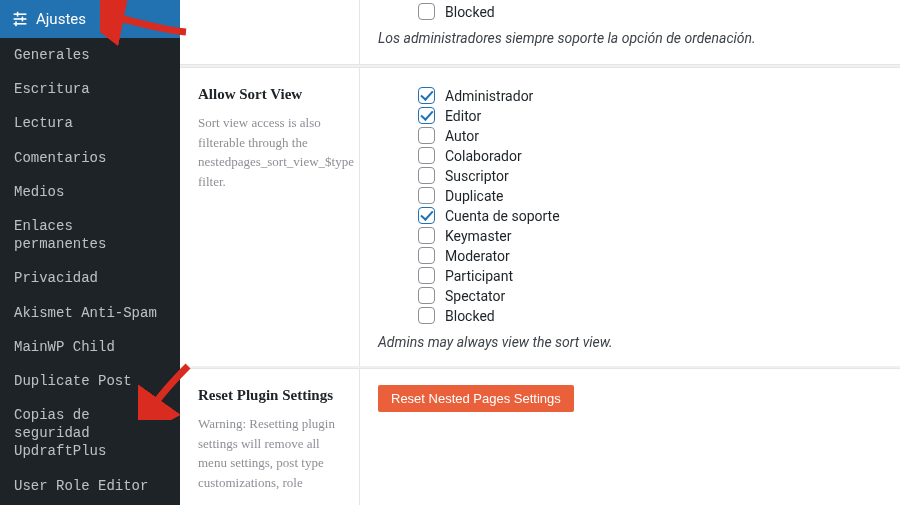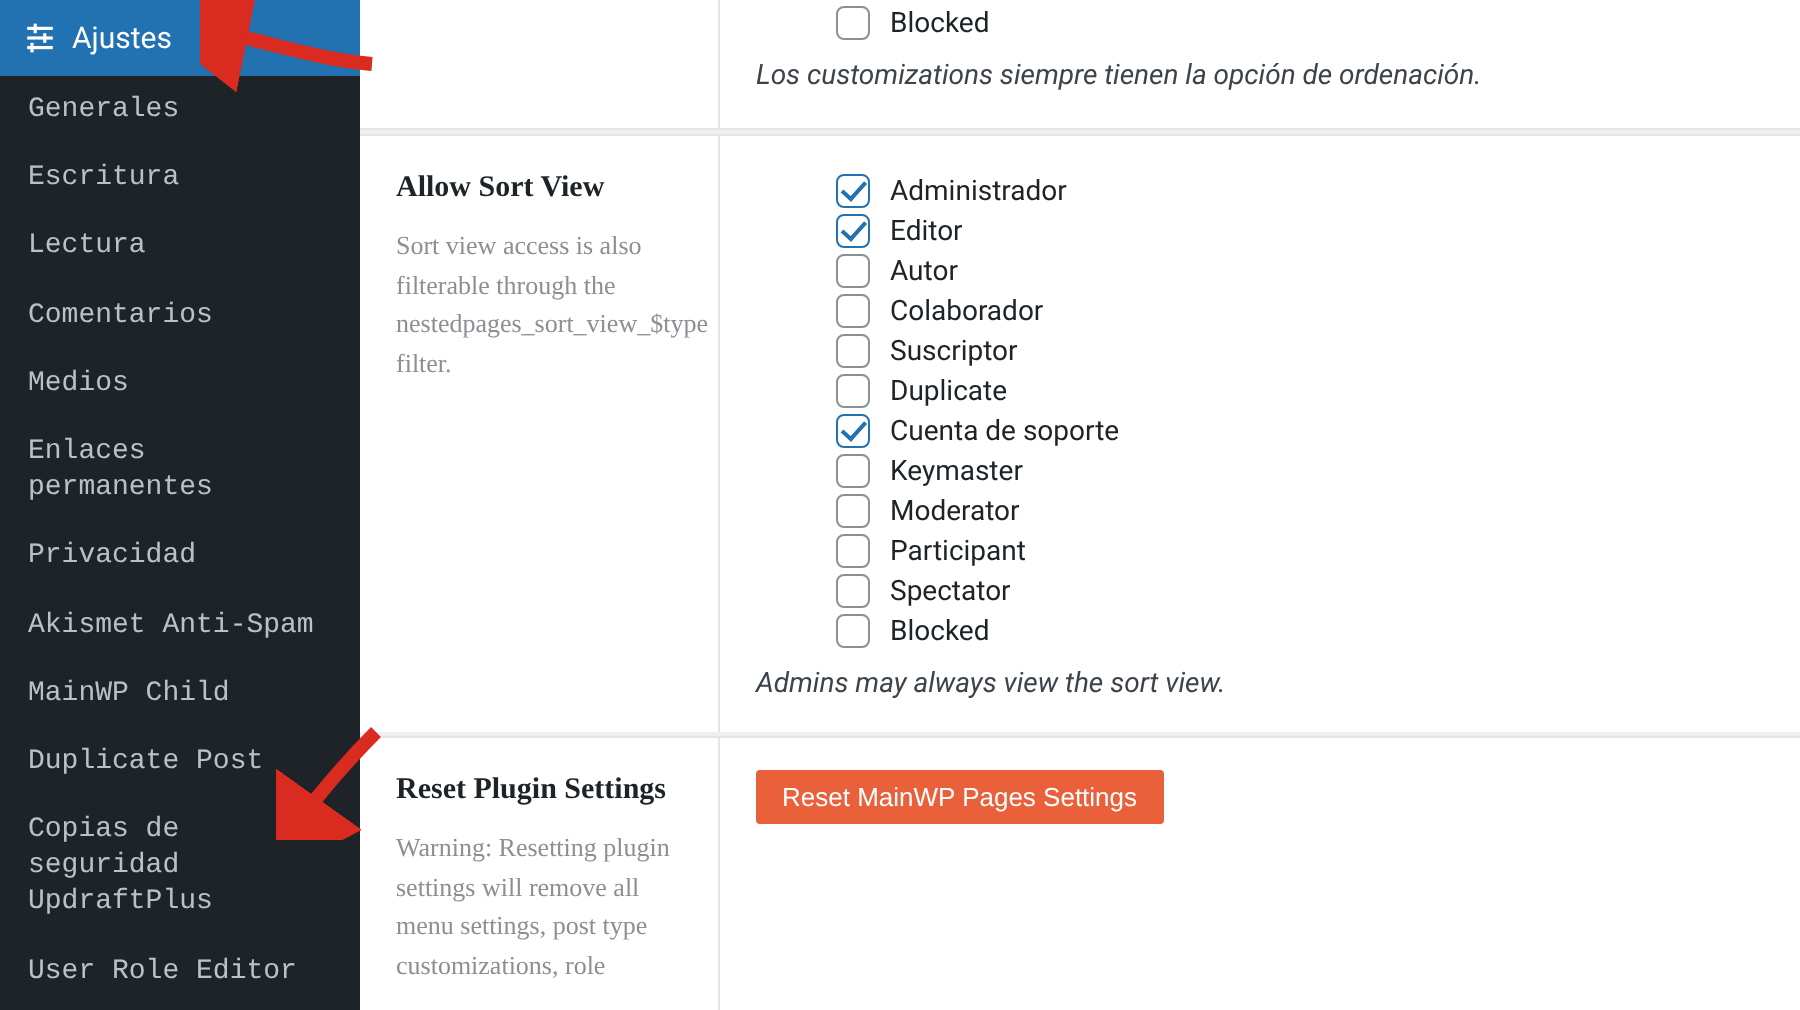--- a/index.html
+++ b/index.html
@@ -206,21 +206,21 @@
 
   <div class="top-section">
     <div class="spacer-left"></div>
     <div class="top-td">
       <div id="top-roles">
           <div class="chk-row">
             <span class="chk"></span>
             <span class="chk-label">Blocked</span>
           </div>
         </div>
-      <em class="desc-em">Los customizations siempre tienen la opción de ordenación.</em>
+      <em class="desc-em">Los administradores siempre soporte la opción de ordenación.</em>
     </div>
   </div>
 
   <div class="outer-divider"></div>
 
   <div class="section">
     <div class="th">
       <h3>Allow Sort View</h3>
       <p>Sort view access is also filterable through the nestedpages_sort_view_$type filter.</p>
     </div>
@@ -280,21 +280,21 @@
   </div>
 
   <div class="outer-divider"></div>
 
   <div class="section">
     <div class="th">
       <h3>Reset Plugin Settings</h3>
       <p>Warning: Resetting plugin settings will remove all menu settings, post type customizations, role</p>
     </div>
     <div class="td">
-      <button class="reset-btn">Reset MainWP Pages Settings</button>
+      <button class="reset-btn">Reset Nested Pages Settings</button>
     </div>
   </div>
 
 </div>
 
 <svg class="arrow" style="left:100px; top:-4px;" width="92" height="50">
   <defs>
       <marker id="ah1" markerWidth="8" markerHeight="8" refX="2" refY="4" orient="auto">
         <path d="M0,0 L8,4 L0,8 Z" fill="#d92b1f"></path>
       </marker>

